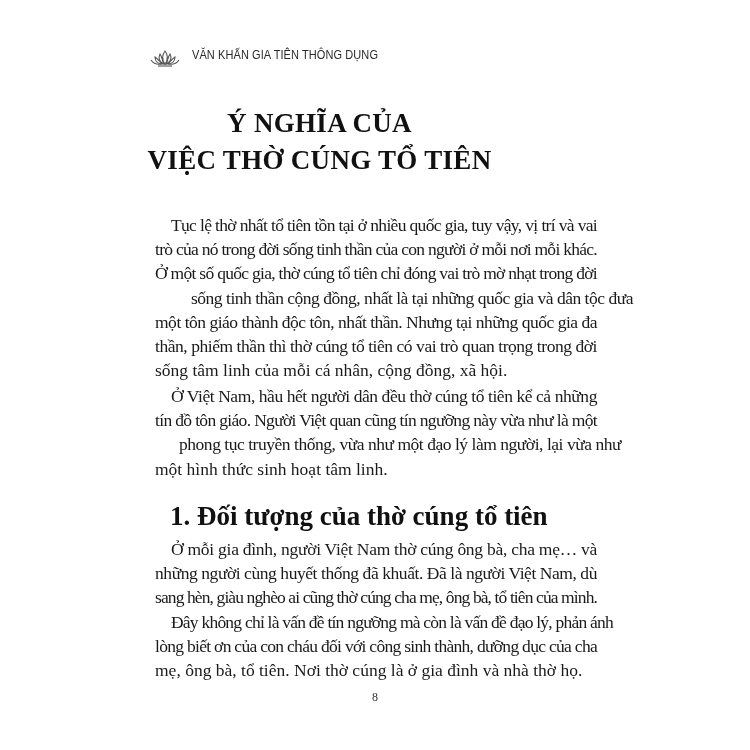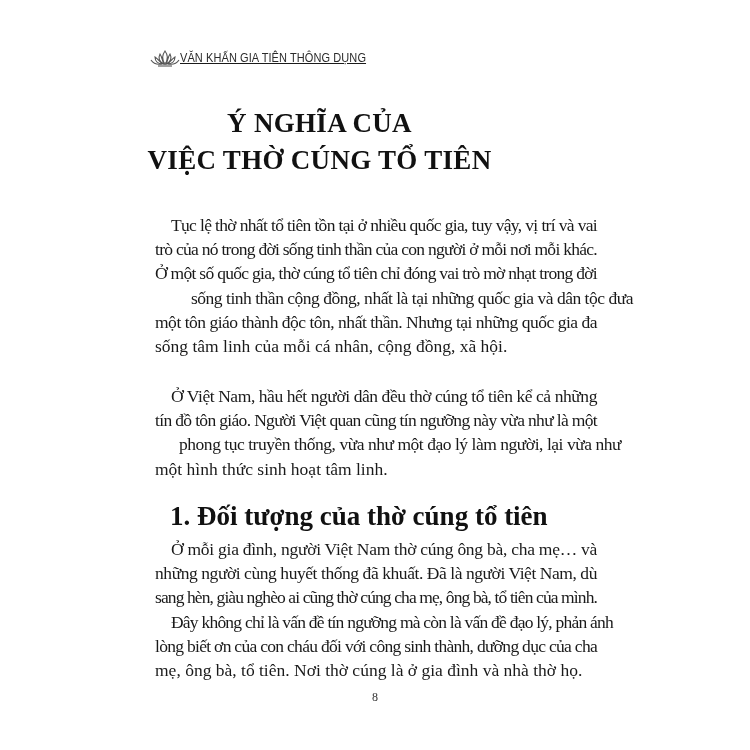--- a/index.html
+++ b/index.html
@@ -13,22 +13,21 @@
       position: relative;
       overflow: hidden;
       font-family: "Liberation Serif", "DejaVu Serif", serif;
       color: #1a1a1a;
     }
     .running-header {
       position: absolute;
       left: 150px;
       top: 48px;
       display: flex;
-      align-items: center;
-      text-decoration: underline;
+      gap: 12px;
     }
     .lotus {
       width: 30px;
       height: 20px;
       display: block;
     }
     .running-title {
       font-family: "Liberation Sans", "DejaVu Sans", sans-serif;
       font-size: 12.5px;
       letter-spacing: 0.1px;
@@ -122,20 +121,21 @@
   <div>Ý NGHĨA CỦA</div>
   <div>VIỆC THỜ CÚNG TỔ TIÊN</div>
 </div>
 
 <div class="body-text p1">
   <span class="line indent" style="display: block; letter-spacing: -0.703342px;">Tục lệ thờ nhất tổ tiên tồn tại ở nhiều quốc gia, tuy vậy, vị trí và vai</span>
   <span class="line" style="display: block; letter-spacing: -0.720335px;">trò của nó trong đời sống tinh thần của con người ở mỗi nơi mỗi khác.</span>
   <span class="line" style="display: block; letter-spacing: -0.713393px;">Ở một số quốc gia, thờ cúng tổ tiên chỉ đóng vai trò mờ nhạt trong đời</span>
   <span class="line" style="display: block; letter-spacing: -0.482976px; margin-left: 36px;">sống tinh thần cộng đồng, nhất là tại những quốc gia và dân tộc đưa</span>
   <span class="line" style="display: block; letter-spacing: -0.49053px;">một tôn giáo thành độc tôn, nhất thần. Nhưng tại những quốc gia đa</span>
+  <span class="line" style="display: block; letter-spacing: -0.44837px;">thần, phiếm thần thì thờ cúng tổ tiên có vai trò quan trọng trong đời</span>
   <span class="line last">sống tâm linh của mỗi cá nhân, cộng đồng, xã hội.</span>
 </div>
 
 <div class="body-text p2">
   <span class="line indent" style="display: block; letter-spacing: -0.429183px;">Ở Việt Nam, hầu hết người dân đều thờ cúng tổ tiên kể cả những</span>
   <span class="line" style="display: block; letter-spacing: -0.674207px;">tín đồ tôn giáo. Người Việt quan cũng tín ngưỡng này vừa như là một</span>
   <span class="line" style="display: block; letter-spacing: -0.465385px; margin-left: 24px;">phong tục truyền thống, vừa như một đạo lý làm người, lại vừa như</span>
   <span class="line last">một hình thức sinh hoạt tâm linh.</span>
 </div>
 

